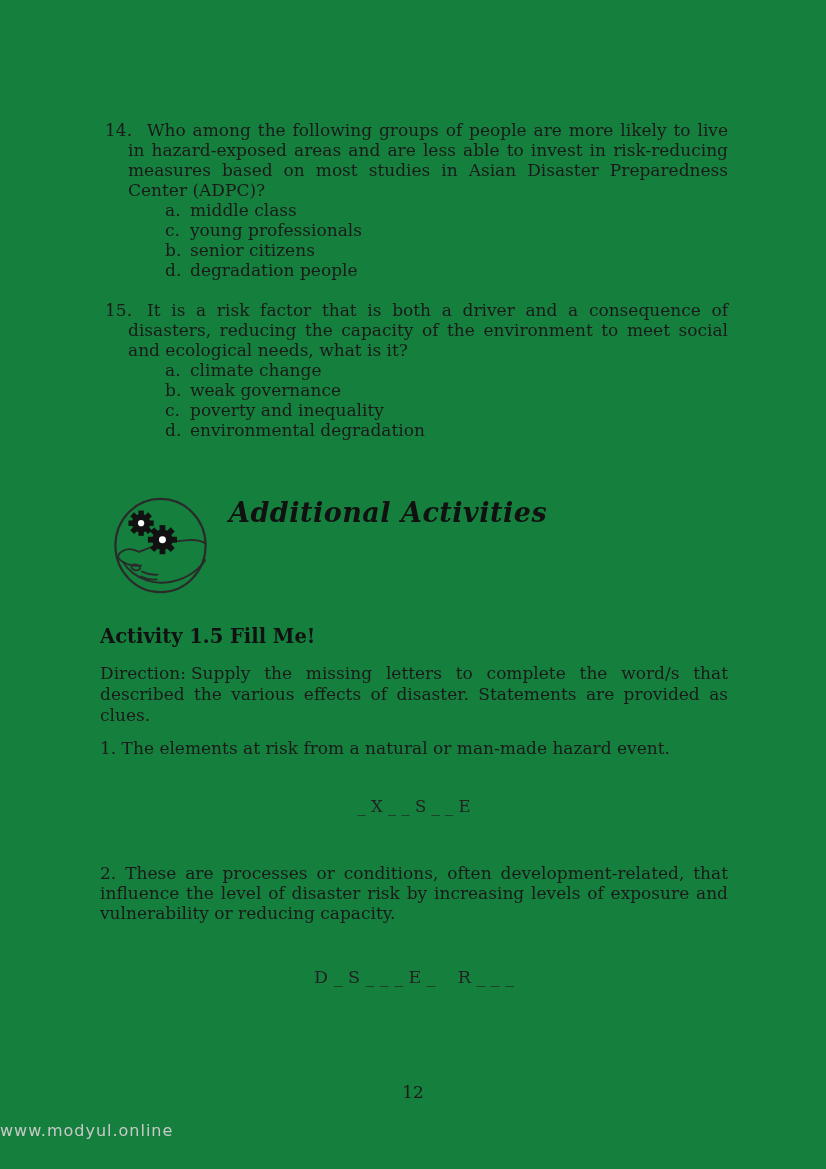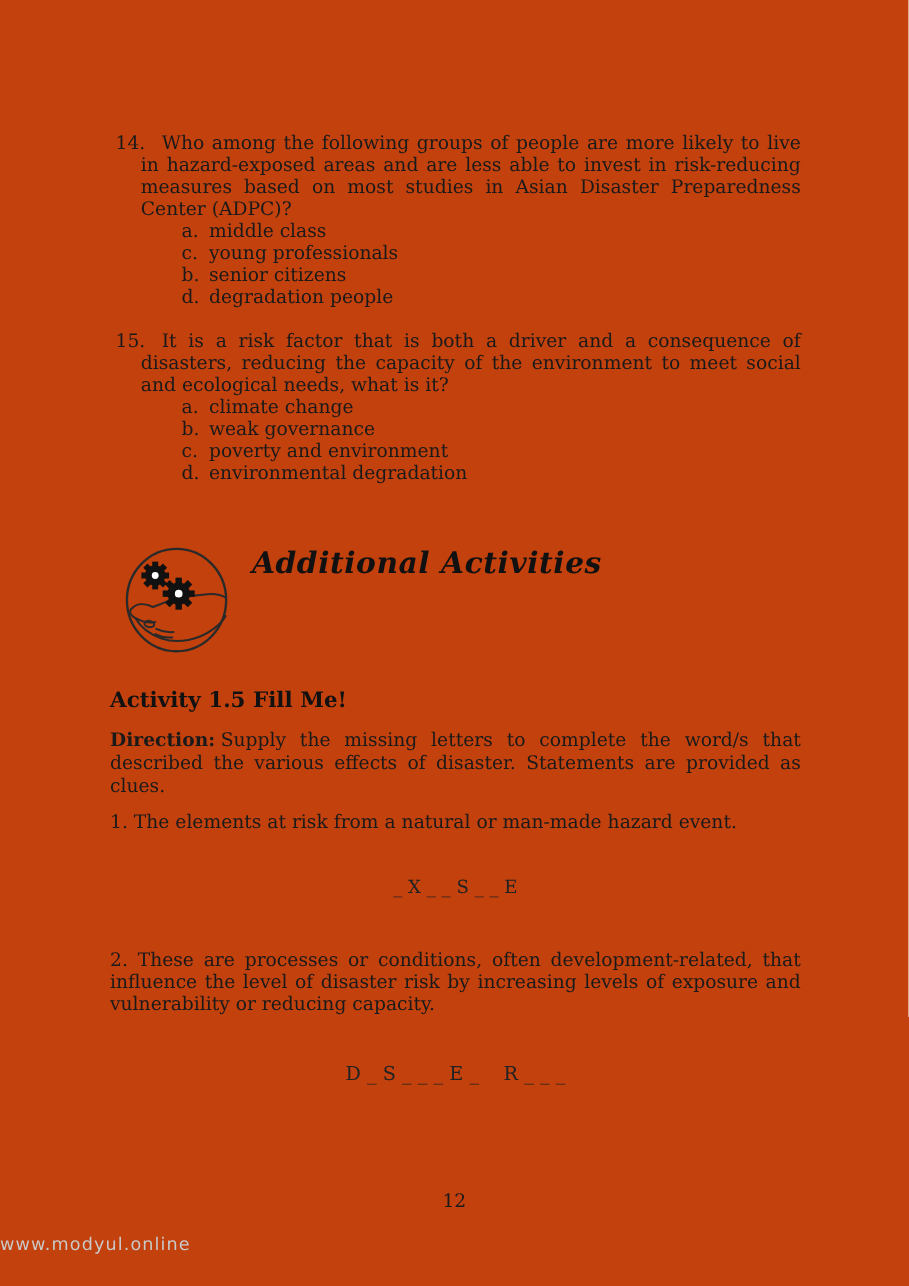--- a/index.html
+++ b/index.html
@@ -1,21 +1,21 @@
 <!DOCTYPE html>
 <html><head>
 <meta charset="utf-8">
 <style>
   * { margin: 0; padding: 0; box-sizing: border-box; }
   html, body { background: #ffffff; }
   .page {
     position: relative;
     width: 826px;
     height: 1169px;
-    background: #c2410c;
+    background: #15803d;
     color: #1a1a1a;
     font-family: "DejaVu Serif", "Liberation Serif", serif;
     padding: 120px 98px 0 100px;
     overflow: hidden;
   }
   
   .questions { }
   .q { margin: 0; }
   .q + .q { margin-top: 20px; }
   .qtext {
@@ -67,21 +67,21 @@
     font-weight: bold;
     line-height: 24px;
     color: #111;
   }
   .direction {
     margin-top: 14px;
     font-size: 17px;
     line-height: 21px;
     text-align: justify;
   }
-  .dir-label { font-weight: bold; margin-right: 5px; }
+  .dir-label { font-weight: normal; margin-right: 5px; }
   .item {
     font-size: 17px;
     line-height: 20px;
     text-align: justify;
   }
   .item1 { margin-top: 12px; }
   .item2 { margin-top: 46px; }
   .blank {
     text-align: center;
     white-space: pre;
@@ -135,21 +135,21 @@
         <li><span class="opt-letter">b.</span><span>senior citizens</span></li>
         <li><span class="opt-letter">d.</span><span>degradation people</span></li>
       </ul>
     </div>
 
     <div class="q">
       <p class="qtext"><span class="qnum">15.</span><span>It is a risk factor that is both a driver and a consequence of disasters, reducing the capacity of the environment to meet social and ecological needs, what is it?</span></p>
       <ul class="opts">
         <li><span class="opt-letter">a.</span><span>climate change</span></li>
         <li><span class="opt-letter">b.</span><span>weak governance</span></li>
-        <li><span class="opt-letter">c.</span><span>poverty and environment</span></li>
+        <li><span class="opt-letter">c.</span><span>poverty and inequality</span></li>
         <li><span class="opt-letter">d.</span><span>environmental degradation</span></li>
       </ul>
     </div>
 
   </section>
 
   <div class="section-header">
     <div class="icon-wrap">
       <svg viewBox="0 0 100 100" width="97" height="97">
 

